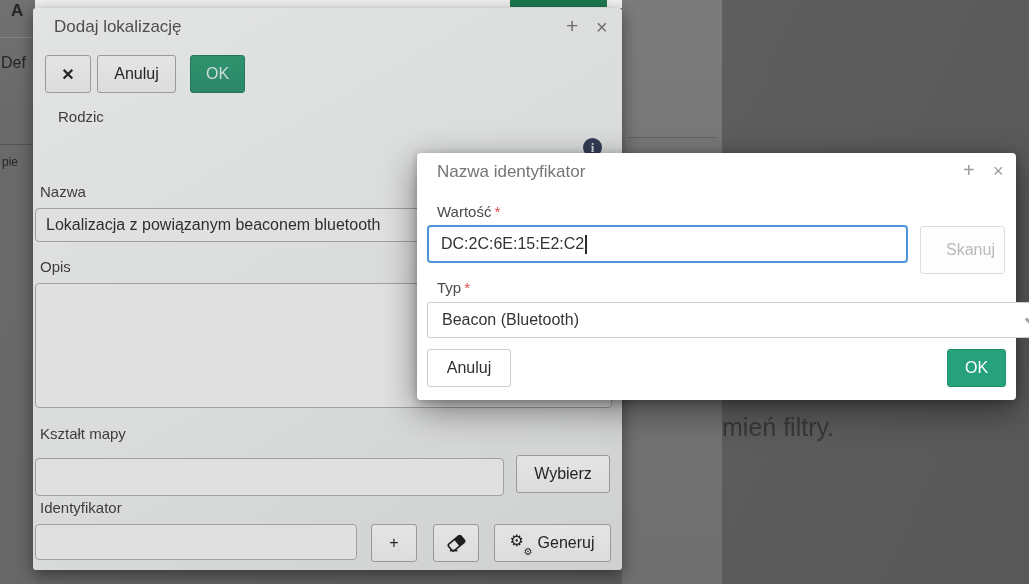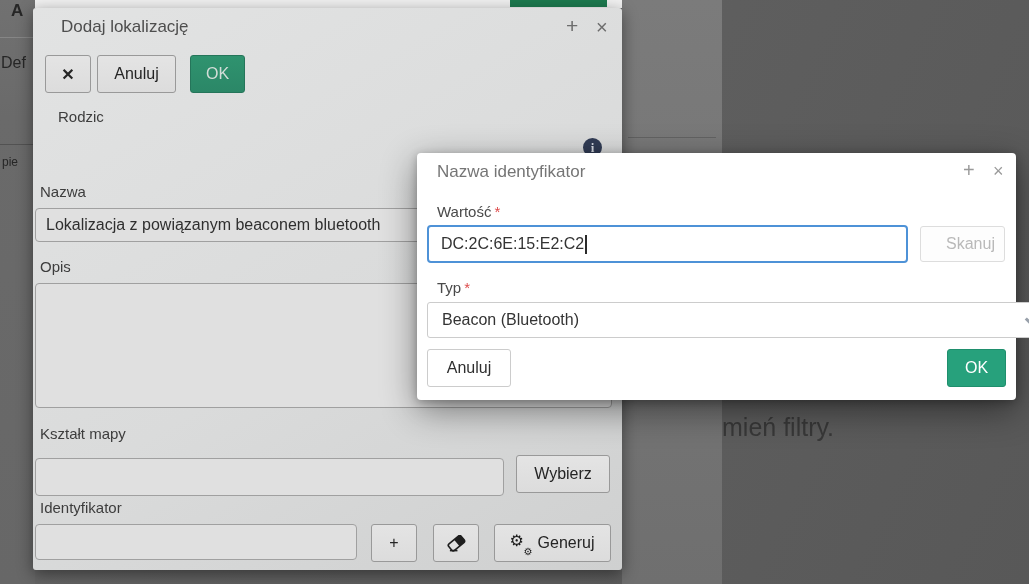--- a/index.html
+++ b/index.html
@@ -33,21 +33,21 @@
   
   .top-strip { position:absolute; left:35px; top:0; width:587px; height:8px; background:#f1f1f1; }
   .top-strip .green-chip { position:absolute; left:475px; top:0; width:97px; height:7px; background:#1d7a4f; }
 
   
   .dlg1 {
     position:absolute; left:33px; top:8px; width:589px; height:562px;
     background:linear-gradient(150deg,#e2e3e3 0%,#dadbdb 55%,#cfd0d0 100%);
     border-radius:3px; box-shadow:0 4px 16px rgba(0,0,0,.45);
   }
-  .dlg1 .title { position:absolute; left:28px; top:9px; font-size:17px; color:#4e4e4e; }
+  .dlg1 .title { position:absolute; left:21px; top:9px; font-size:17px; color:#4e4e4e; }
   .hdr-ico { position:absolute; font-size:20px; line-height:20px; cursor:default; }
   .dlg1 .ico-plus  { left:533px; top:8px; color:#6d6d6d; font-size:21px; }
   .dlg1 .ico-close { left:563px; top:9px; color:#6d6d6d; }
   .dlg1 .btn {
     position:absolute; height:38px; border:1px solid #999; border-radius:3px;
     background:linear-gradient(180deg,#e4e4e4,#dcdcdc); color:#252525; font-size:16px;
     display:flex; align-items:center; justify-content:center;
   }
   .btn-x       { left:12px;  top:47px; width:46px; font-weight:bold; font-size:18px; }
   .btn-anuluj1 { left:64px;  top:47px; width:79px; }
@@ -97,21 +97,21 @@
   .inp-value {
     position:absolute; left:10px; top:72px; width:481px; height:38px;
     border:2px solid #4e92d7; border-radius:4px; background:#fff;
     display:flex; align-items:center; padding-left:12px; font-size:16px; color:#333;
   }
   .caret { display:inline-block; width:1.5px; height:19px; background:#2b2b2b; margin-left:1px; }
   .btn2 {
     position:absolute; border:1px solid #ccc; border-radius:3px; background:#fff;
     font-size:16px; color:#2f2f2f; display:flex; align-items:center; justify-content:center;
   }
-  .btn-skanuj { left:503px; top:73px; width:85px; height:36px; color:#b9b9b9; border-color:#ddd; background:#fdfdfd;padding-left:16px; }
+  .btn-skanuj { left:503px; top:73px; width:85px; height:48px; color:#b9b9b9; border-color:#ddd; background:#fdfdfd;padding-left:16px; }
   .sel-typ {
     position:absolute; left:10px; top:149px; width:629px; height:36px;
     border:1px solid #ccc; border-radius:3px; background:#fff;
     display:flex; align-items:center; padding-left:14px; font-size:16px; color:#333;
   }
   .chev { position:absolute; right:17px; top:11px; width:11px; height:11px; }
   .chev::before {
     content:""; position:absolute; left:0; top:0; width:8px; height:8px;
     border-right:3px solid #98a0aa; border-bottom:3px solid #98a0aa; transform:rotate(45deg);
   }

